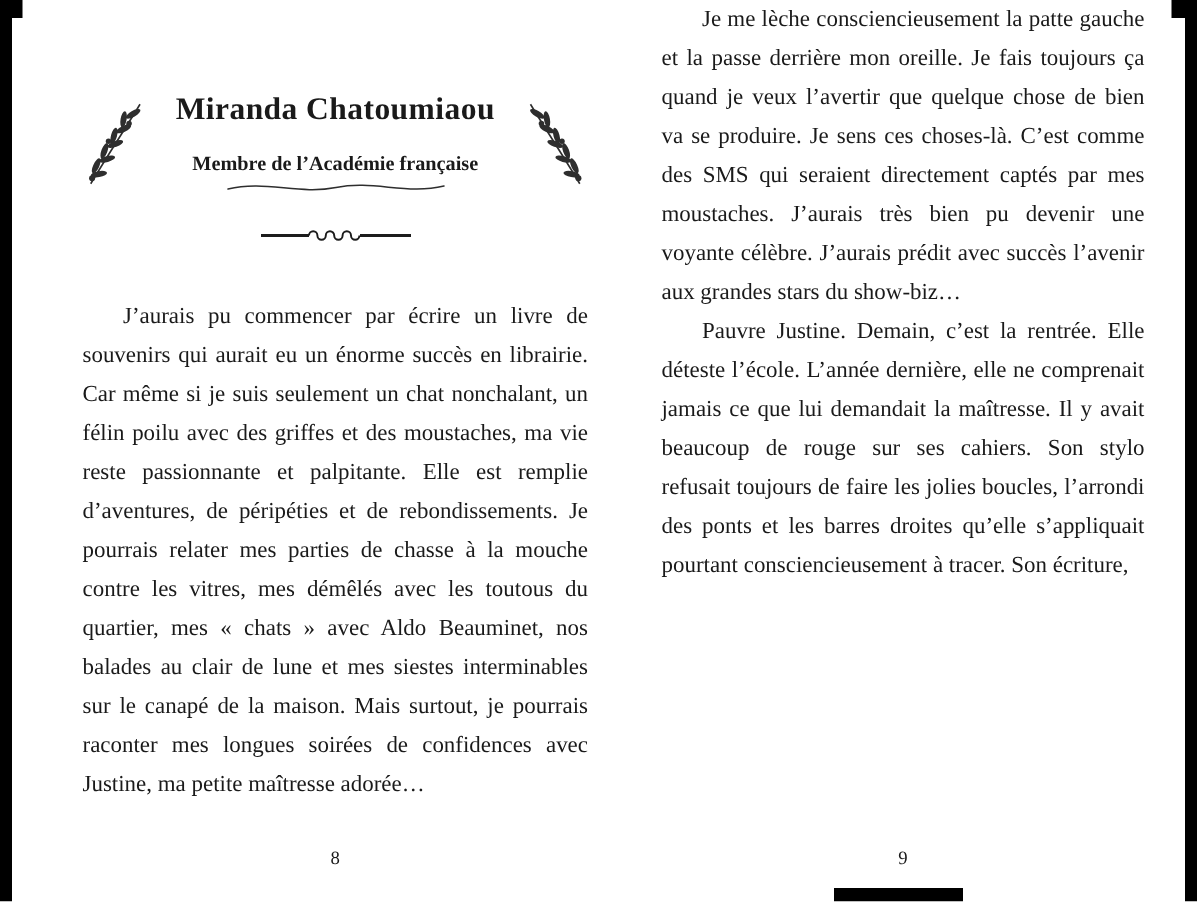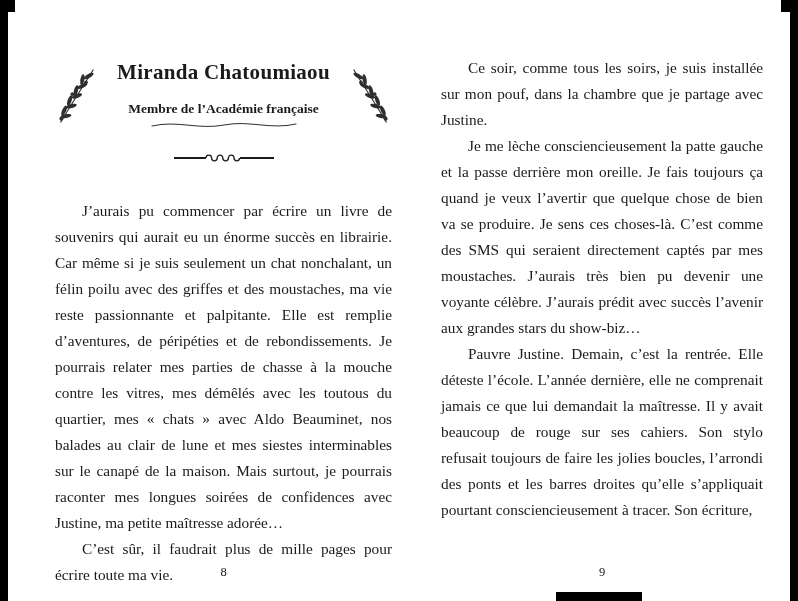--- a/index.html
+++ b/index.html
@@ -135,26 +135,24 @@
     </div>
 
     <div class="section-divider">
       <svg width="104" height="14" viewBox="0 0 104 14" aria-hidden="true">
         <path d="M2 7 H34 M68 7 H102" fill="none" stroke="#1c1c1c" stroke-width="2"></path>
         <path d="M34 7 a2.8 2.8 0 0 1 5.6 0 a2.8 2.8 0 0 0 5.6 0 a2.8 2.8 0 0 1 5.6 0 a2.8 2.8 0 0 0 5.6 0 a2.8 2.8 0 0 1 5.6 0 a2.8 2.8 0 0 0 5.6 0" fill="none" stroke="#1c1c1c" stroke-width="1.3"></path>
       </svg>
     </div>
 
     <p class="body-par first-par">J’aurais pu commencer par écrire un livre de souvenirs qui aurait eu un énorme succès en librairie. Car même si je suis seulement un chat nonchalant, un félin poilu avec des griffes et des moustaches, ma vie reste passionnante et palpitante. Elle est remplie d’aventures, de péripéties et de rebondissements. Je pourrais relater mes parties de chasse à la mouche contre les vitres, mes démêlés avec les toutous du quartier, mes « chats » avec Aldo Beauminet, nos balades au clair de lune et mes siestes interminables sur le canapé de la maison. Mais surtout, je pourrais raconter mes longues soirées de confidences avec Justine, ma petite maîtresse adorée…</p>
-    <p class="body-par">C’est sûr, il faudrait plus de mille pages pour écrire toute ma vie.</p>
 
     <div class="page-number">8</div>
   </div>
 
   <div class="page page-right">
-    <p class="body-par first-par">Ce soir, comme tous les soirs, je suis installée sur mon pouf, dans la chambre que je partage avec Justine.</p>
     <p class="body-par">Je me lèche consciencieusement la patte gauche et la passe derrière mon oreille. Je fais toujours ça quand je veux l’avertir que quelque chose de bien va se produire. Je sens ces choses-là. C’est comme des SMS qui seraient directement captés par mes moustaches. J’aurais très bien pu devenir une voyante célèbre. J’aurais prédit avec succès l’avenir aux grandes stars du show-biz…</p>
     <p class="body-par">Pauvre Justine. Demain, c’est la rentrée. Elle déteste l’école. L’année dernière, elle ne comprenait jamais ce que lui demandait la maîtresse. Il y avait beaucoup de rouge sur ses cahiers. Son stylo refusait toujours de faire les jolies boucles, l’arrondi des ponts et les barres droites qu’elle s’appliquait pourtant consciencieusement à tracer. Son écriture,</p>
 
     <div class="page-number">9</div>
   </div>
 
 </div>
 
 </body></html>

